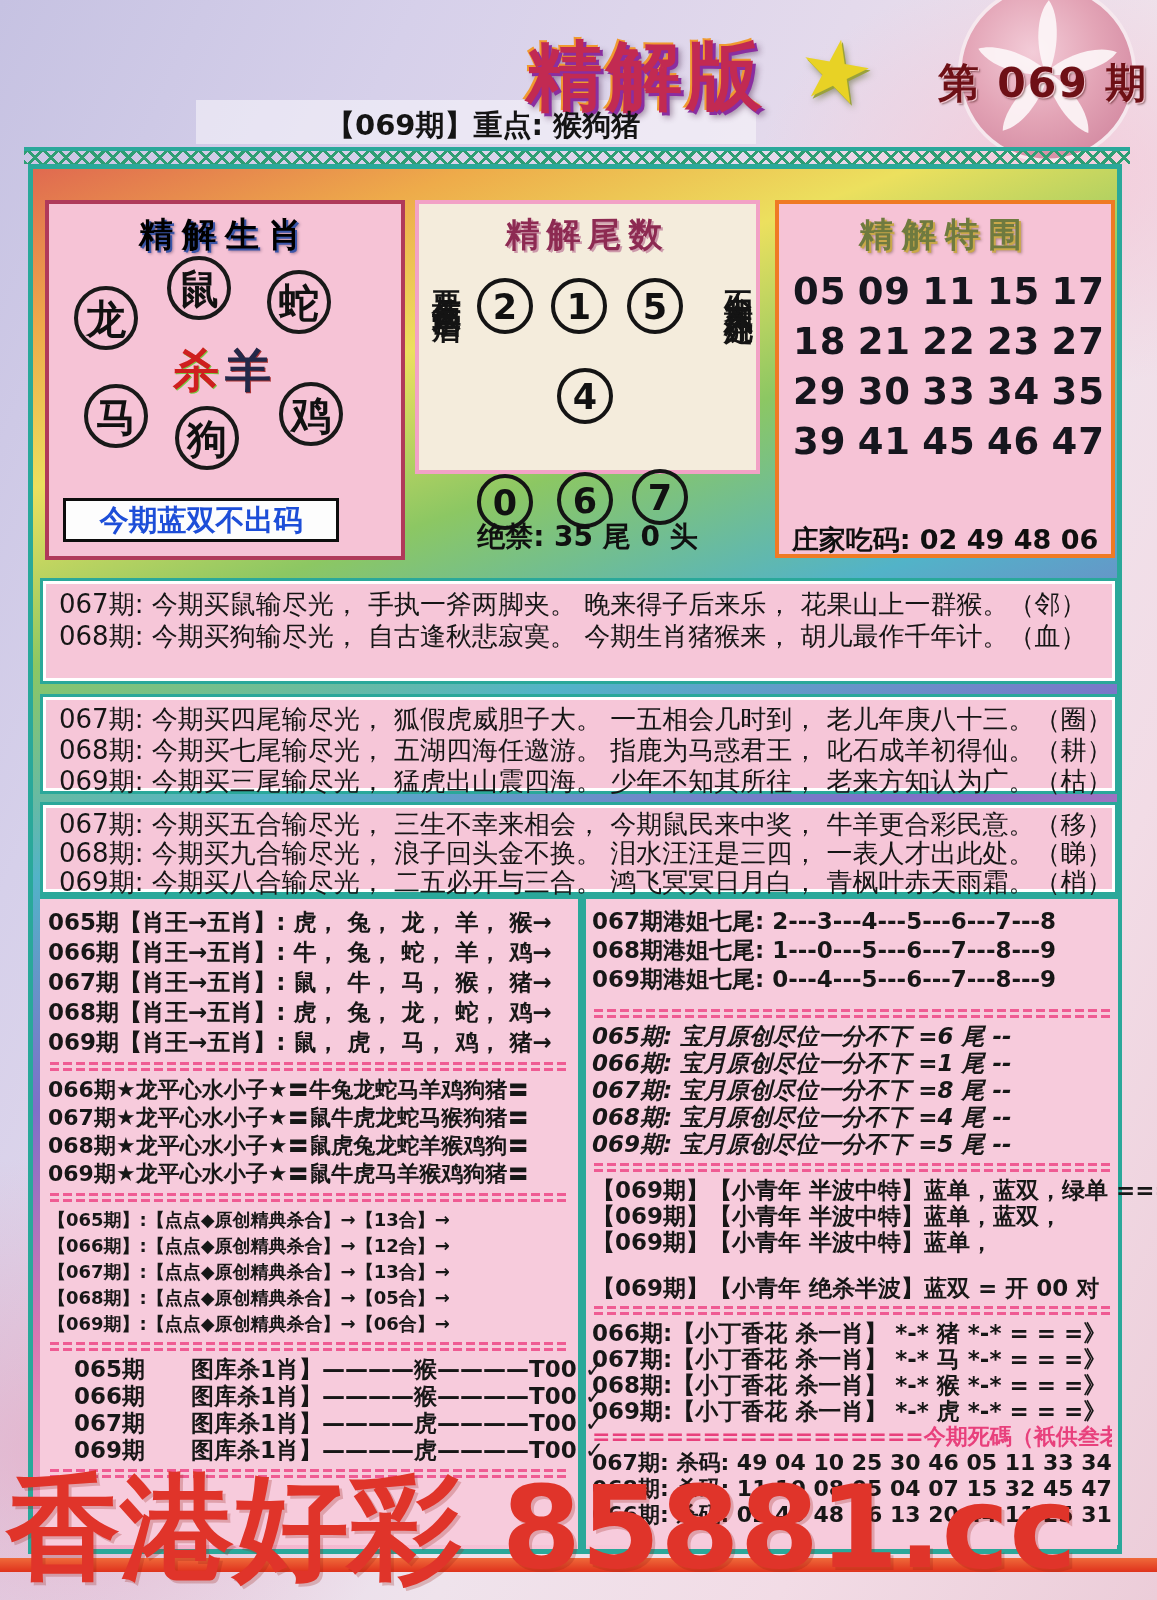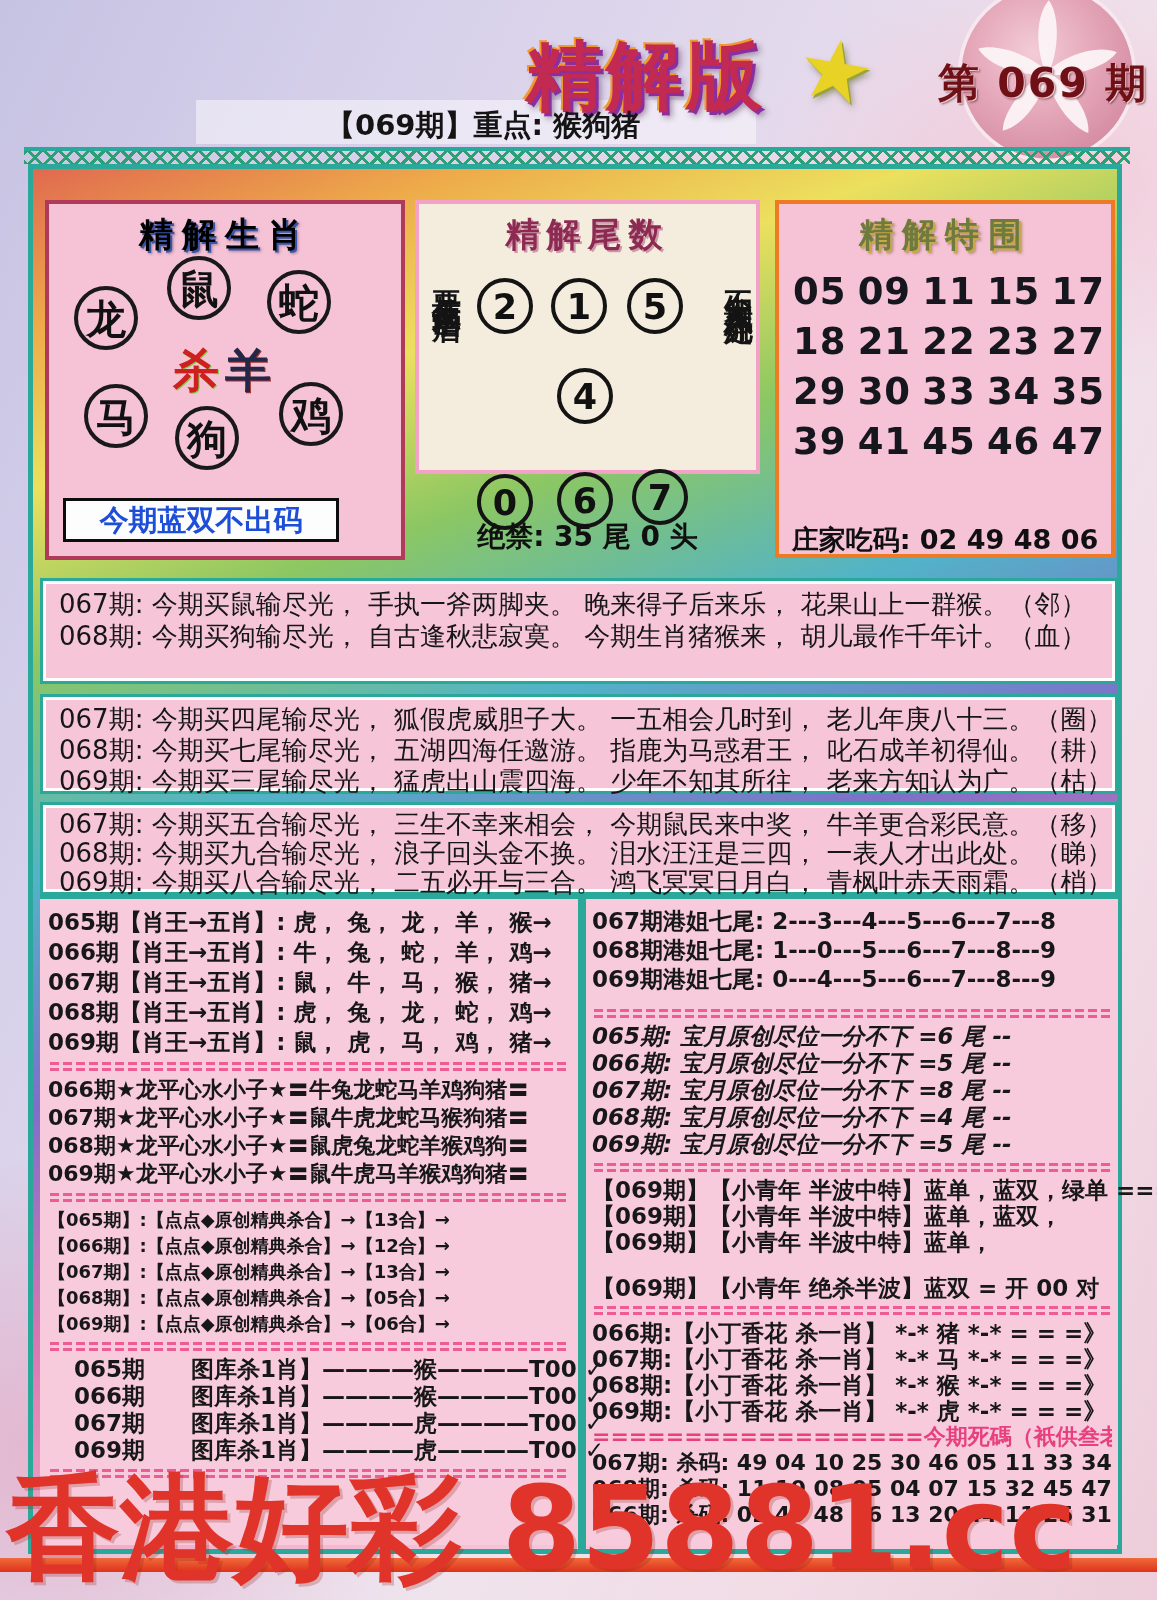--- a/index.html
+++ b/index.html
@@ -278,21 +278,21 @@
     <div class="col col-right">
       <div class="s-gj">
         <div class="line">067期港姐七尾:  2---3---4---5---6---7---8</div>
         <div class="line">068期港姐七尾:  1---0---5---6---7---8---9</div>
         <div class="line">069期港姐七尾:  0---4---5---6---7---8---9</div>
       </div>
       <div class="gap10"></div>
       <div class="sep"></div>
       <div class="s-by">
         <div class="line">065期:  宝月原创尽位一分不下 =6 尾 --</div>
-        <div class="line">066期:  宝月原创尽位一分不下 =5 尾 --</div>
+        <div class="line">066期:  宝月原创尽位一分不下 =1 尾 --</div>
         <div class="line">067期:  宝月原创尽位一分不下 =8 尾 --</div>
         <div class="line">068期:  宝月原创尽位一分不下 =4 尾 --</div>
         <div class="line">069期:  宝月原创尽位一分不下 =5 尾 --</div>
       </div>
       <div class="sep"></div>
       <div class="s-qn">
         <div class="line">【069期】【小青年 半波中特】蓝单，蓝双，绿单 === 开</div>
         <div class="line">【069期】【小青年 半波中特】蓝单，蓝双，</div>
         <div class="line">【069期】【小青年 半波中特】蓝单，</div>
         <div class="gap20"></div>

